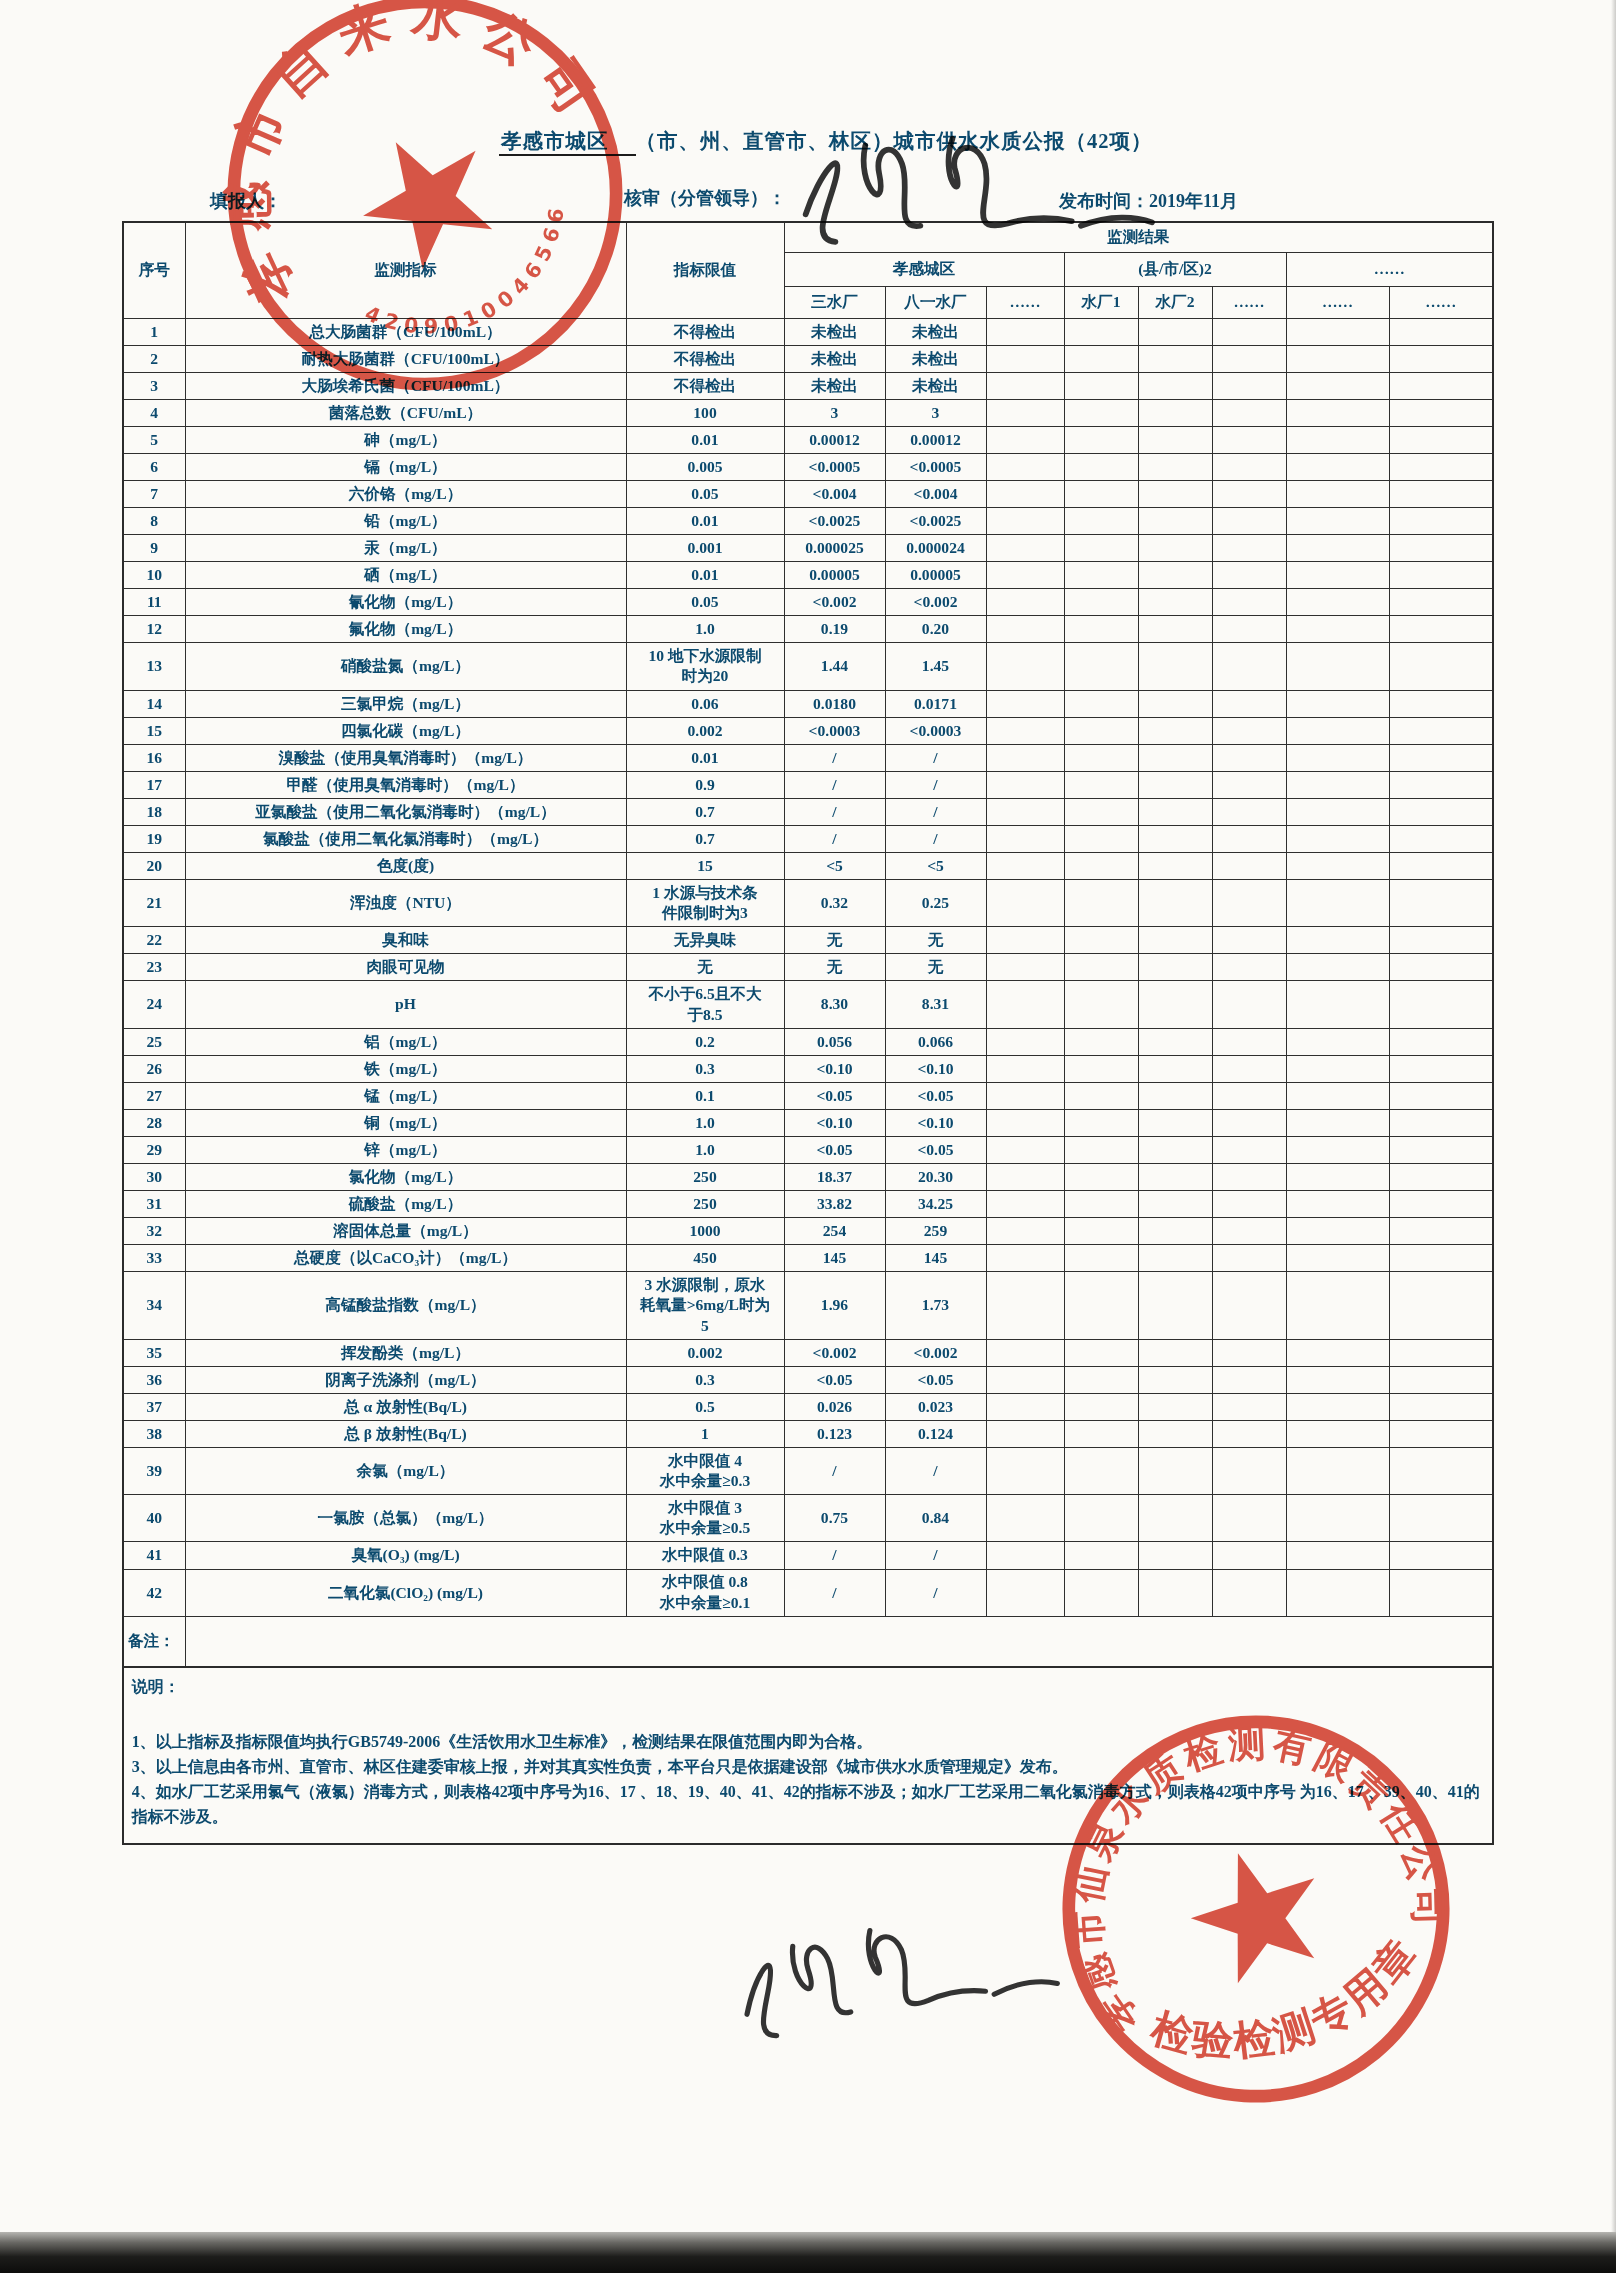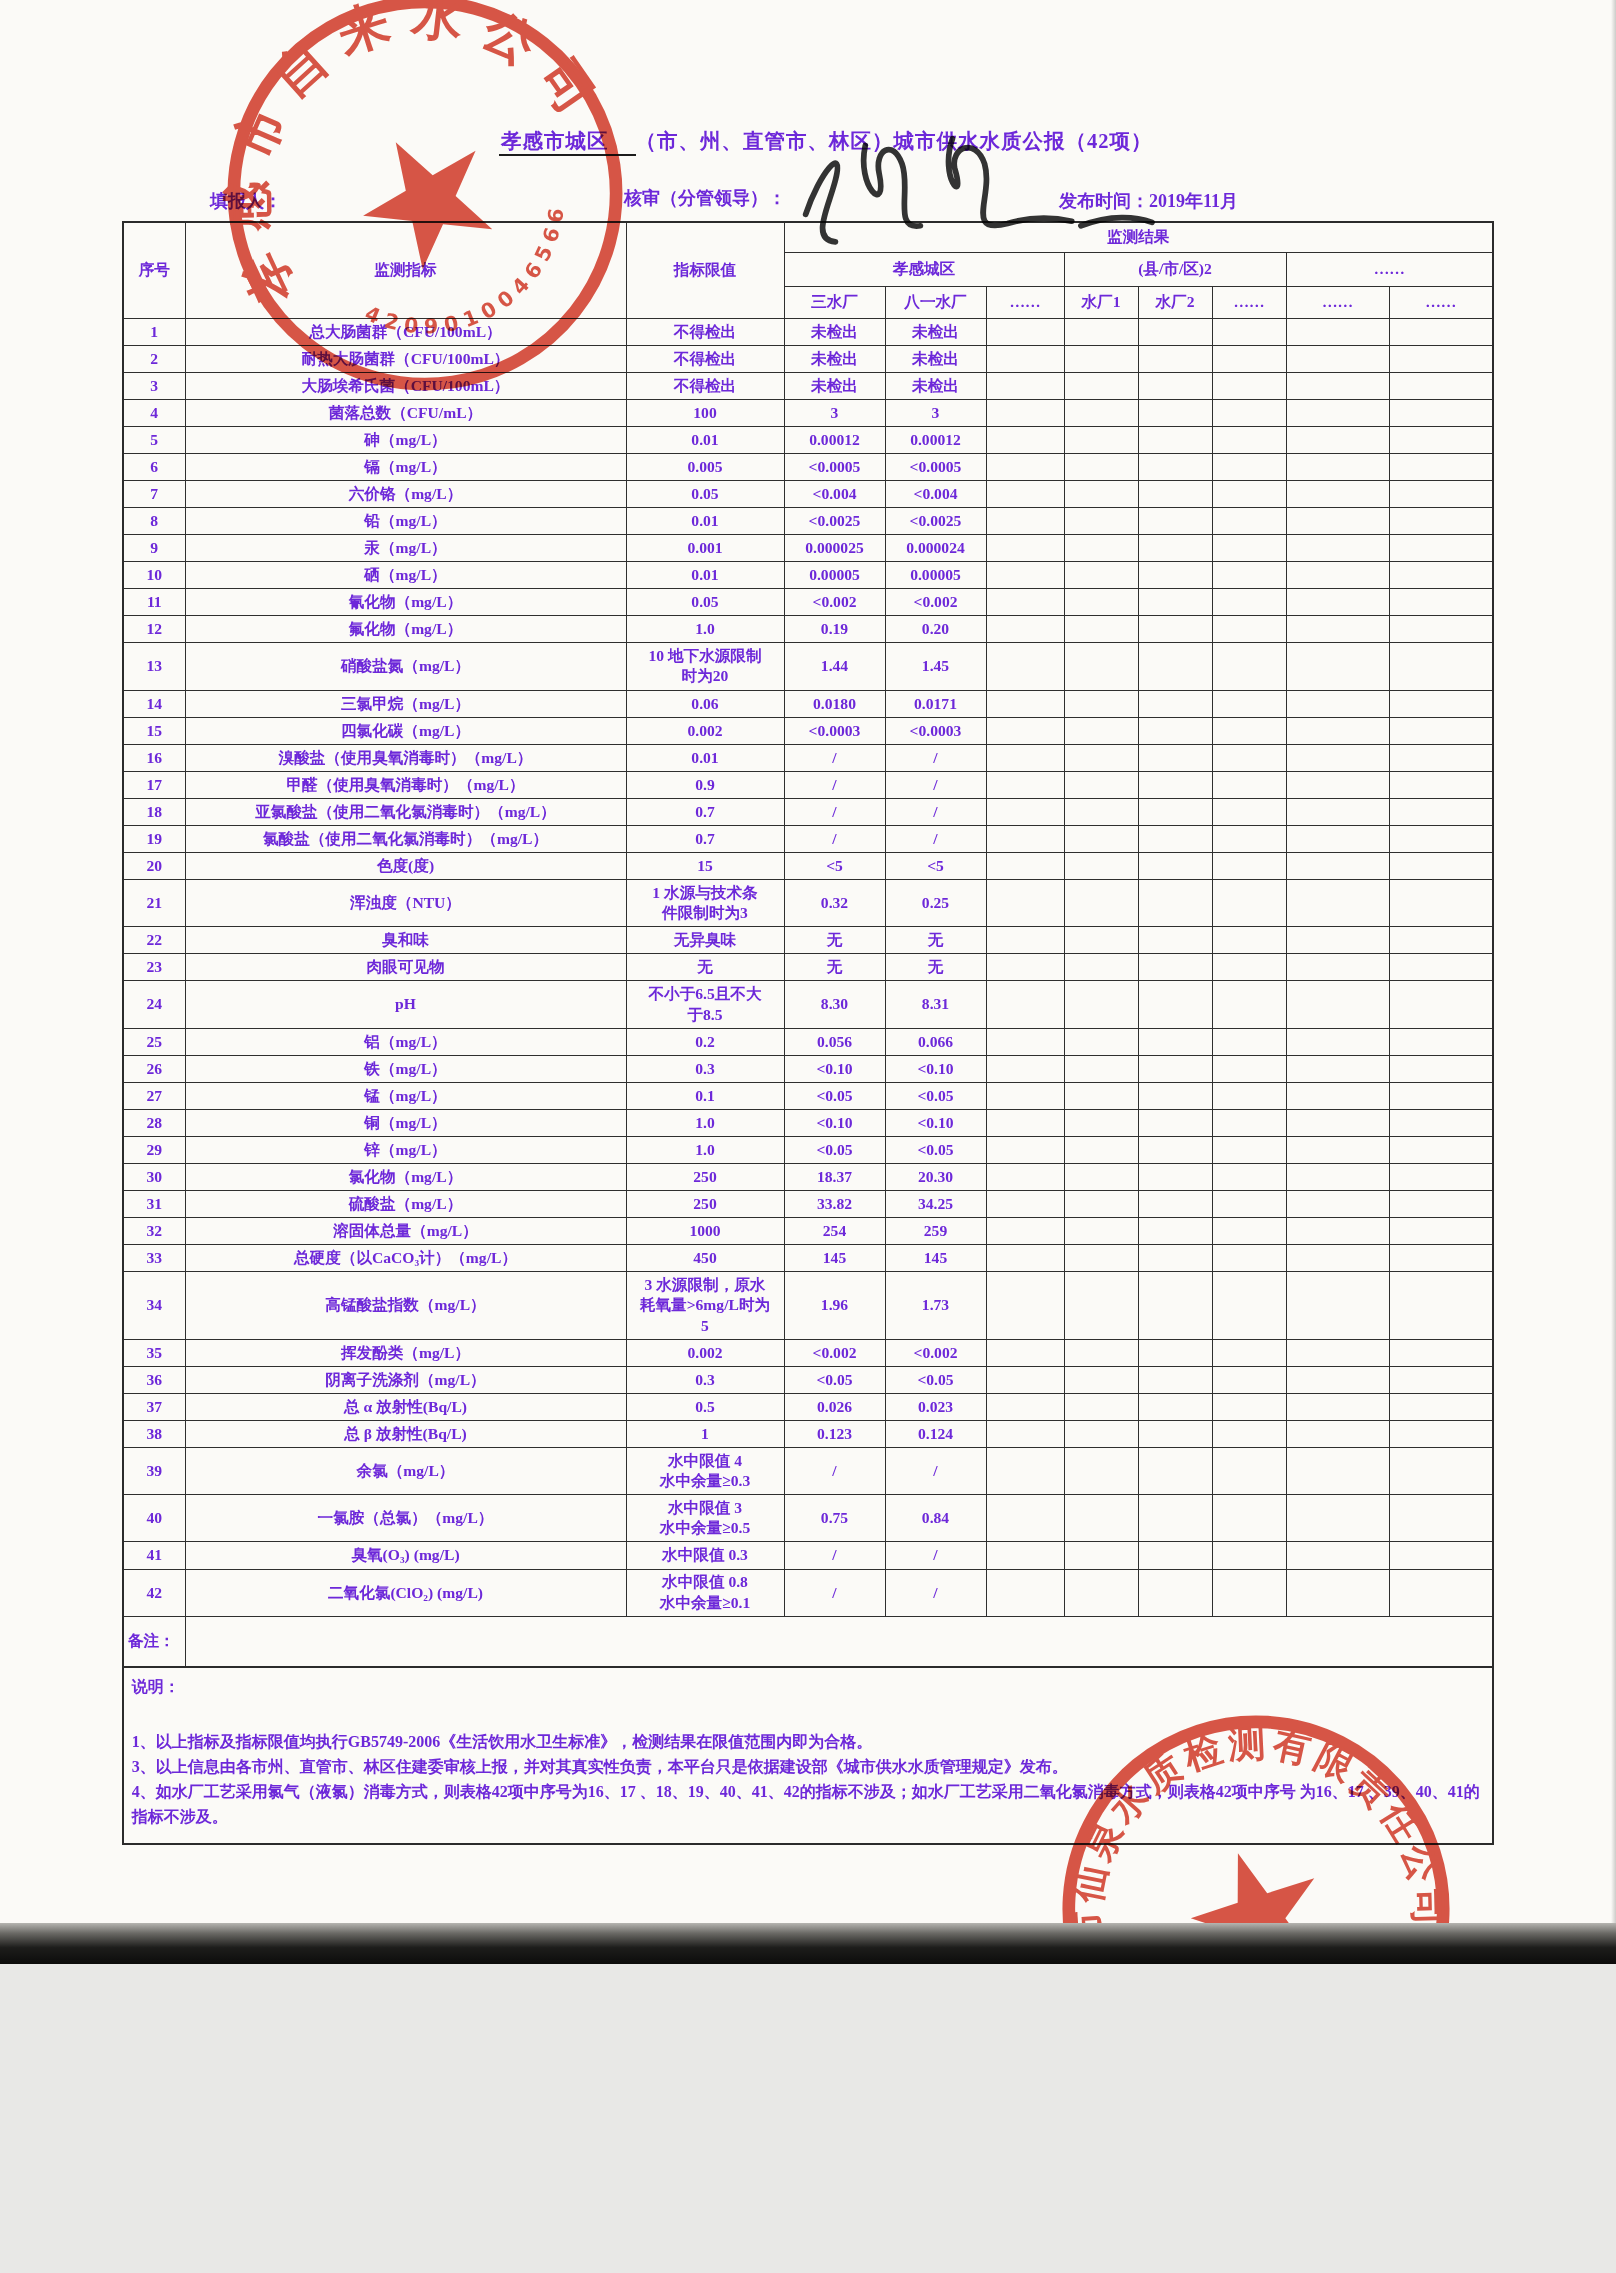--- a/index.html
+++ b/index.html
@@ -1,18 +1,18 @@
 <!DOCTYPE html>
 <html><head>
 <meta charset="utf-8">
 <style>
   html,body{margin:0;padding:0;}
   body{background:#e8e8e6;}
-  .page{position:relative;width:1617px;height:1964px;margin:0 auto;background:#fbfaf7;overflow:hidden;
-        font-family:"Liberation Serif","DejaVu Serif",serif;color:#6d28d9;}
+  .page{position:relative;width:1617px;height:2273px;margin:0 auto;background:#fbfaf7;overflow:hidden;
+        font-family:"Liberation Serif","DejaVu Serif",serif;color:#0c4a6e;}
   .doc-title{position:absolute;left:499px;top:127px;font-size:20.5px;font-weight:700;letter-spacing:1px;white-space:nowrap;}
   .title-underline{border-bottom:2px solid #1c1c1c;padding:0 27px 2px 2px;}
   .meta{position:absolute;font-size:18px;font-weight:700;white-space:nowrap;}
   .meta.filler{left:210px;top:189px;}
   .meta.reviewer{left:624px;top:186px;}
   .meta.publish{left:1059px;top:189px;}
   .content{position:absolute;left:122px;top:221px;width:1372px;}
   table.report{border-collapse:collapse;table-layout:fixed;width:1372px;border:2px solid #2b2b2b;}
   table.report th,table.report td{border:1px solid #2f2f2f;font-size:15.6px;font-weight:600;
         text-align:center;vertical-align:middle;padding:2.9px 3.9px;line-height:1.3;overflow:hidden;}

